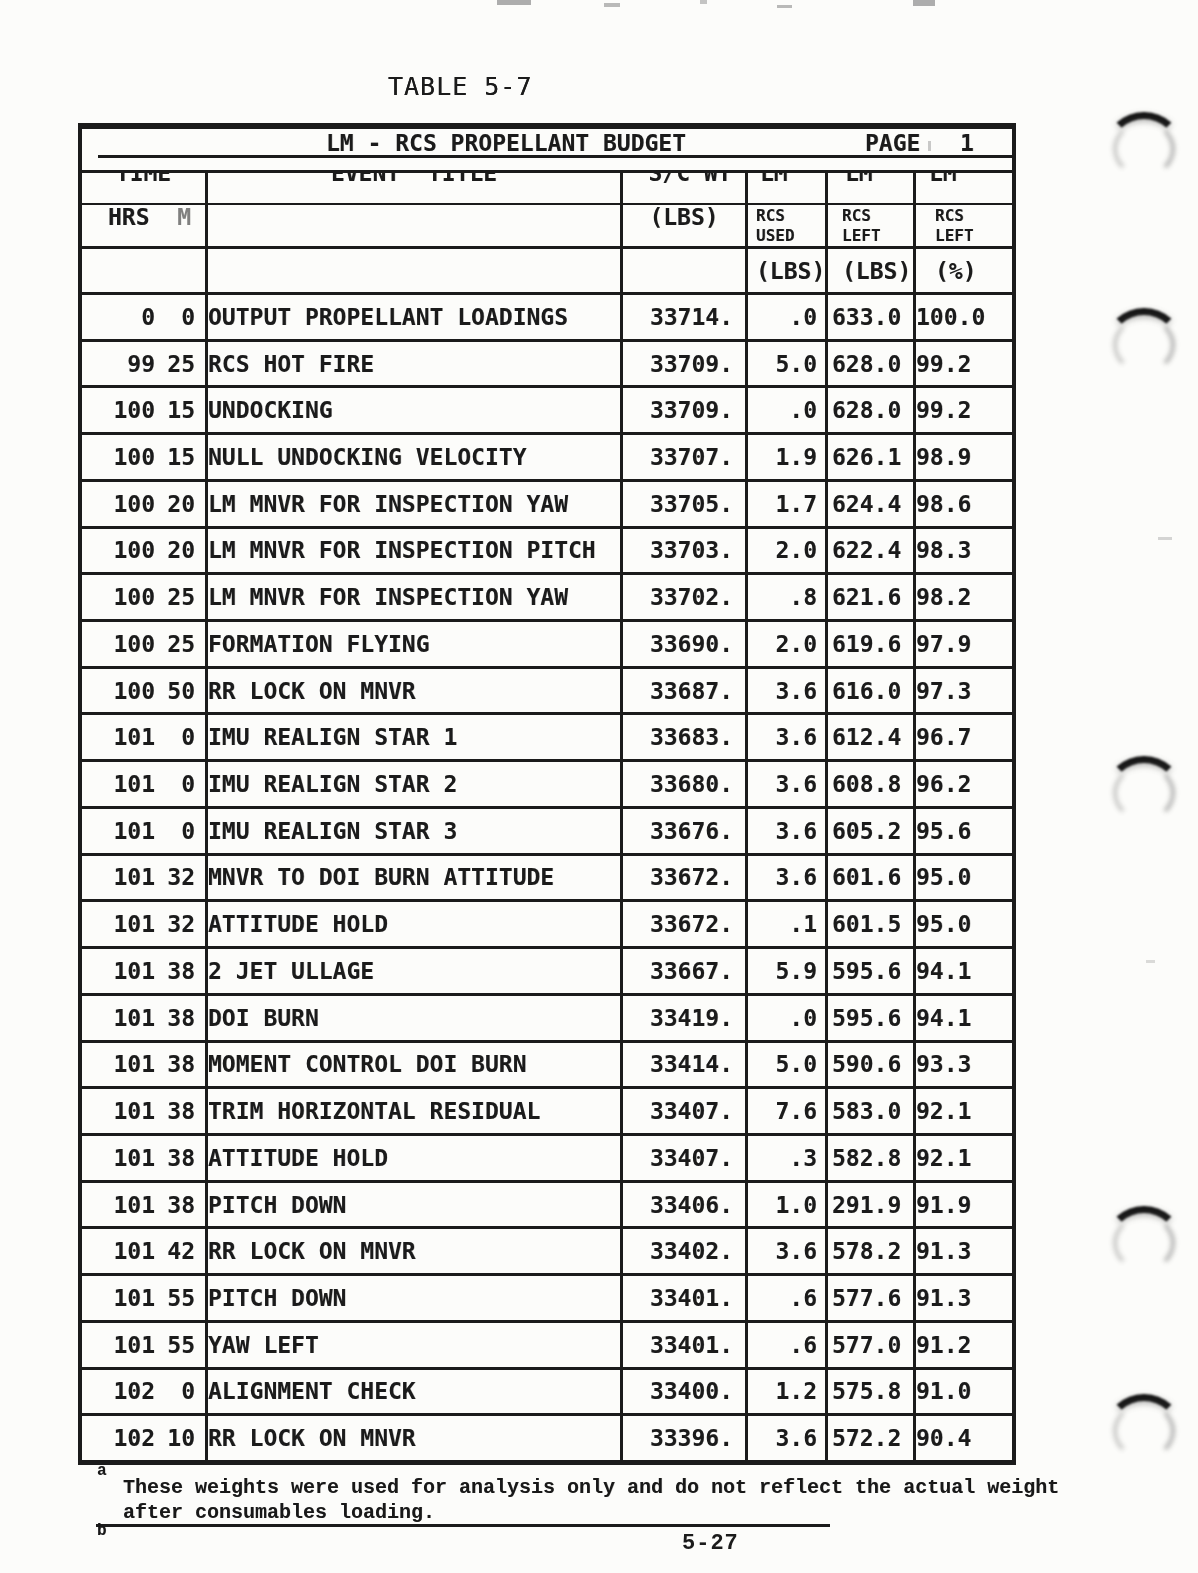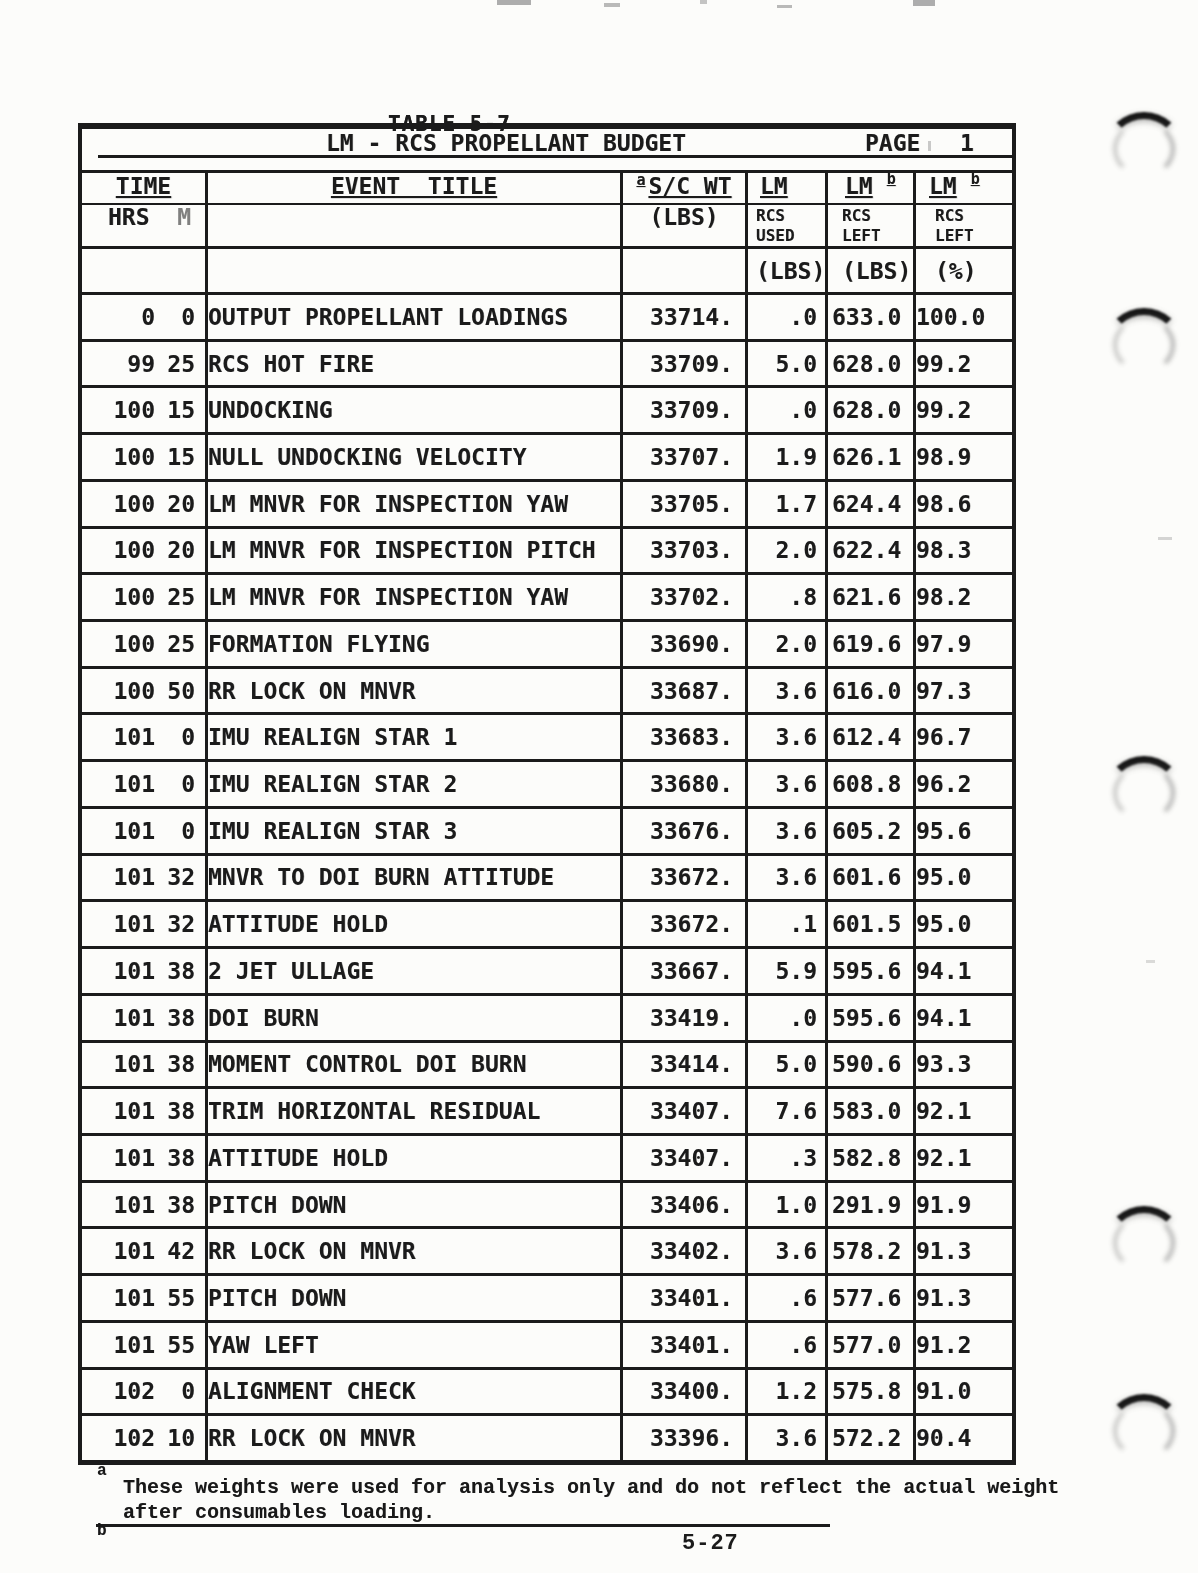--- a/index.html
+++ b/index.html
@@ -11,24 +11,23 @@
     position:relative;
     width:1198px;height:1573px;
     background:var(--paper);
     overflow:hidden;
     font-family:"DejaVu Sans Mono", monospace;
     color:var(--ink);
   }
   
   .table-caption{
     position:absolute;left:388px;top:72px;
-    font-size:21px;font-weight:bold;letter-spacing:1px;
+    font-size:25px;font-weight:normal;letter-spacing:1px;
     text-shadow:0 0 .5px #2a2a2a;
     white-space:pre;
-    margin-top:40px;
   }
   
   .budget-table{
     position:absolute;left:78px;top:123px;
     width:938px;height:1342px;
     box-sizing:border-box;
     border:4px solid var(--ink);
     border-top-width:6px;
     border-bottom-width:5px;
     display:flex;flex-direction:column;
@@ -46,21 +45,21 @@
     margin-left:16px;
   }
   .title-row span{position:absolute;bottom:0;line-height:24px;}
   .t-title{left:228px;}
   .t-page-label{left:767px;}
   .t-page-val{left:862px;}
   
   .sep-row{height:12px;flex:none;border-bottom:3px solid var(--ink);}
   
   .h1{height:30px;flex:none;border-bottom:2px solid var(--ink);}
-  .h1 .hcell{display:flex;align-items:flex-end;padding-bottom:6px;line-height:22px;text-decoration:underline;}
+  .h1 .hcell{display:flex;align-items:flex-end;padding-bottom:19px;line-height:22px;}
   .h1 .c1{justify-content:center;}
   .h1 .c2{justify-content:center;}
   .h1 .c3{justify-content:center;}
   .h2{height:41px;flex:none;border-bottom:3px solid var(--ink);}
   .h3{height:43px;flex:none;border-bottom:3px solid var(--ink);}
   .h3 .hcell{display:flex;align-items:center;}
   .sup{font-size:15px;transform:translateY(-7px);display:inline-block;}
   .supb{margin-left:14px;}
   .supa{margin-right:3px;transform:translateY(-6px);}
   .pad-l12{padding-left:12px;justify-content:flex-start;}

